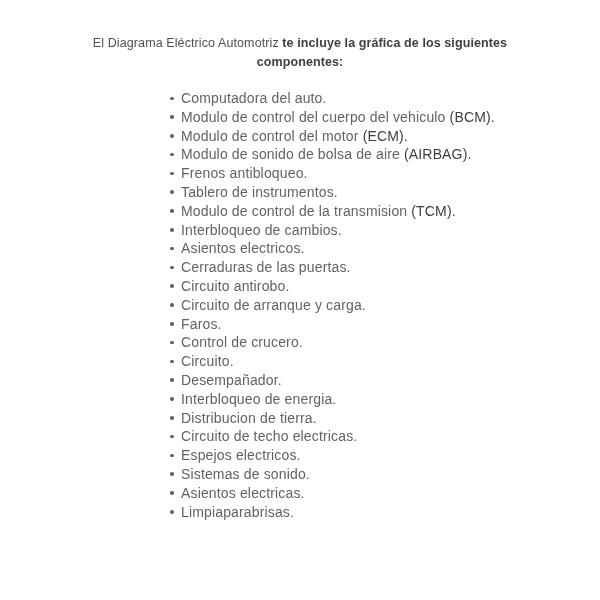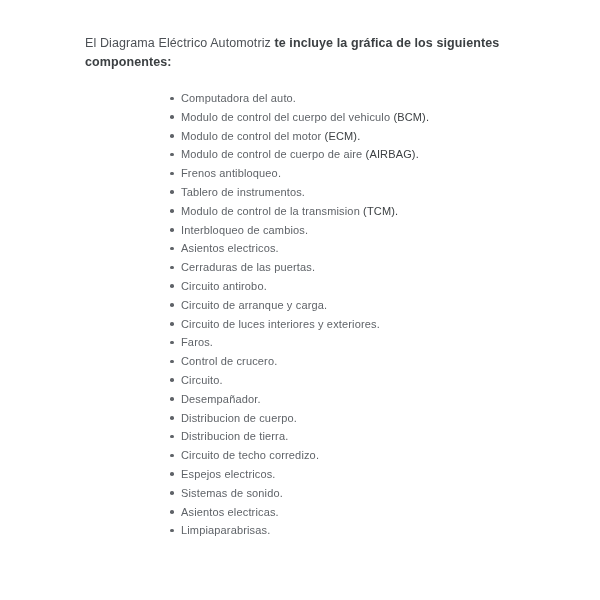--- a/index.html
+++ b/index.html
@@ -11,40 +11,40 @@
   }
   .page {
     width: 600px;
     height: 600px;
     background: #ffffff;
     padding-top: 34px;
   }
   .heading {
     width: 430px;
     margin: 0 auto;
-    text-align: left;
+    text-align: center;
     font-size: 12.5px;
     line-height: 19px;
     font-weight: 400;
     color: #4d5156;
     letter-spacing: 0.1px;
   }
   .heading strong {
     font-weight: 700;
     color: #3c4043;
   }
   ul.components-list {
     list-style: none;
     margin: 17px 0 0 168px;
     padding: 0;
   }
   ul.components-list li {
     position: relative;
     padding-left: 13px;
-    font-size: 11px;
+    font-size: 14px;
     line-height: 18.8px;
     color: #5f6368;
     letter-spacing: 0.15px;
     white-space: nowrap;
   }
   ul.components-list li::before {
     content: "";
     position: absolute;
     left: 2px;
     top: 7.5px;
@@ -60,35 +60,34 @@
 </style>
 </head>
 <body>
 
 <div class="page">
   <h2 class="heading"><span>El Diagrama Eléctrico Automotriz </span><strong>te incluye la gráfica de los siguientes componentes:</strong></h2>
   <ul class="components-list">
       <li><span>Computadora del auto.</span></li>
       <li><span>Modulo de control del cuerpo del vehiculo </span><strong>(BCM).</strong></li>
       <li><span>Modulo de control del motor </span><strong>(ECM).</strong></li>
-      <li><span>Modulo de control de cuerpo de aire </span><strong>(AIRBAG).</strong></li>
+      <li><span>Modulo de sonido de bolsa de aire </span><strong>(AIRBAG).</strong></li>
       <li><span>Frenos antibloqueo.</span></li>
       <li><span>Tablero de instrumentos.</span></li>
       <li><span>Modulo de control de la transmision </span><strong>(TCM).</strong></li>
       <li><span>Interbloqueo de cambios.</span></li>
       <li><span>Asientos electricos.</span></li>
       <li><span>Cerraduras de las puertas.</span></li>
       <li><span>Circuito antirobo.</span></li>
       <li><span>Circuito de arranque y carga.</span></li>
-      <li><span>Circuito de luces interiores y exteriores.</span></li>
       <li><span>Faros.</span></li>
       <li><span>Control de crucero.</span></li>
       <li><span>Circuito.</span></li>
       <li><span>Desempañador.</span></li>
-      <li><span>Distribucion de cuerpo.</span></li>
+      <li><span>Interbloqueo de energia.</span></li>
       <li><span>Distribucion de tierra.</span></li>
-      <li><span>Circuito de techo corredizo.</span></li>
+      <li><span>Circuito de techo electricas.</span></li>
       <li><span>Espejos electricos.</span></li>
       <li><span>Sistemas de sonido.</span></li>
       <li><span>Asientos electricas.</span></li>
       <li><span>Limpiaparabrisas.</span></li>
     </ul>
 </div>
 
 </body></html>

